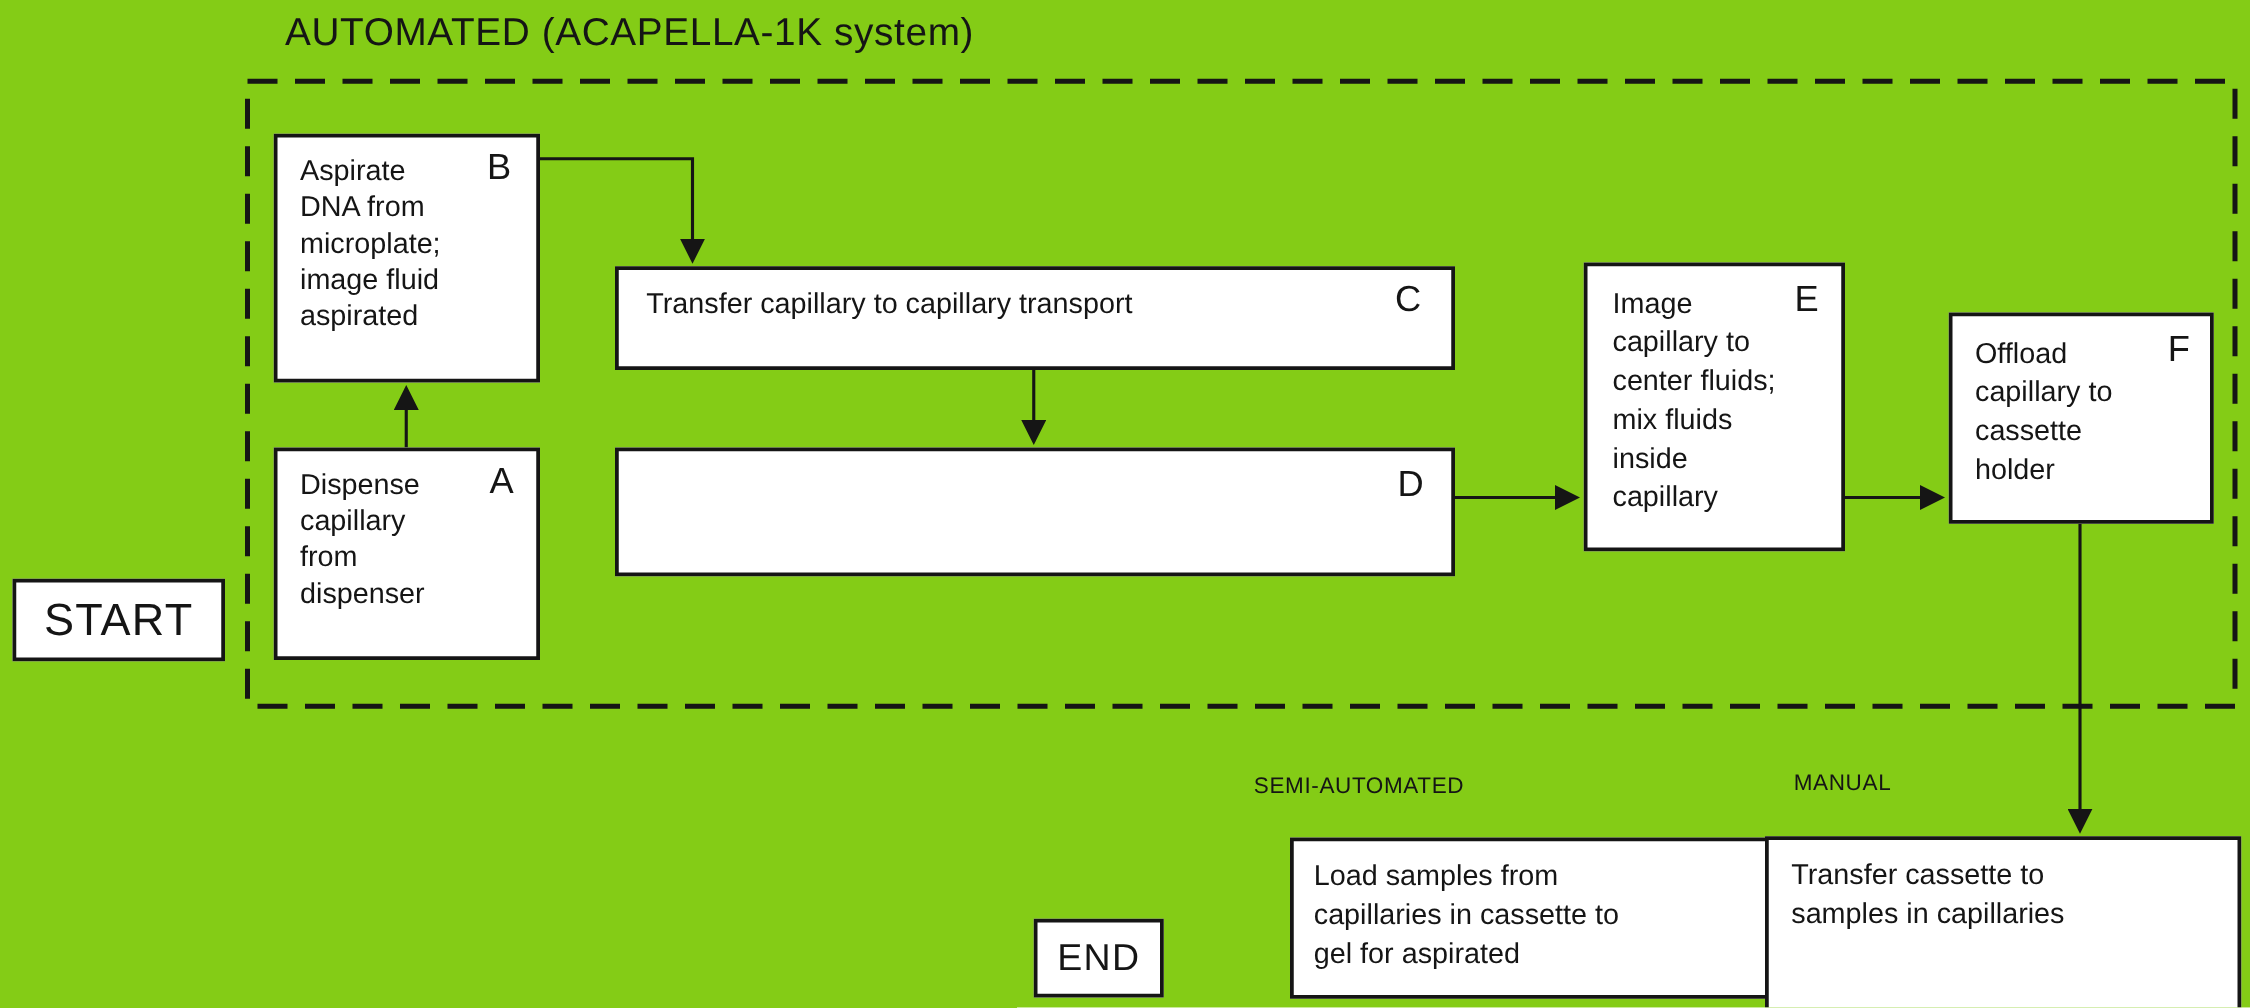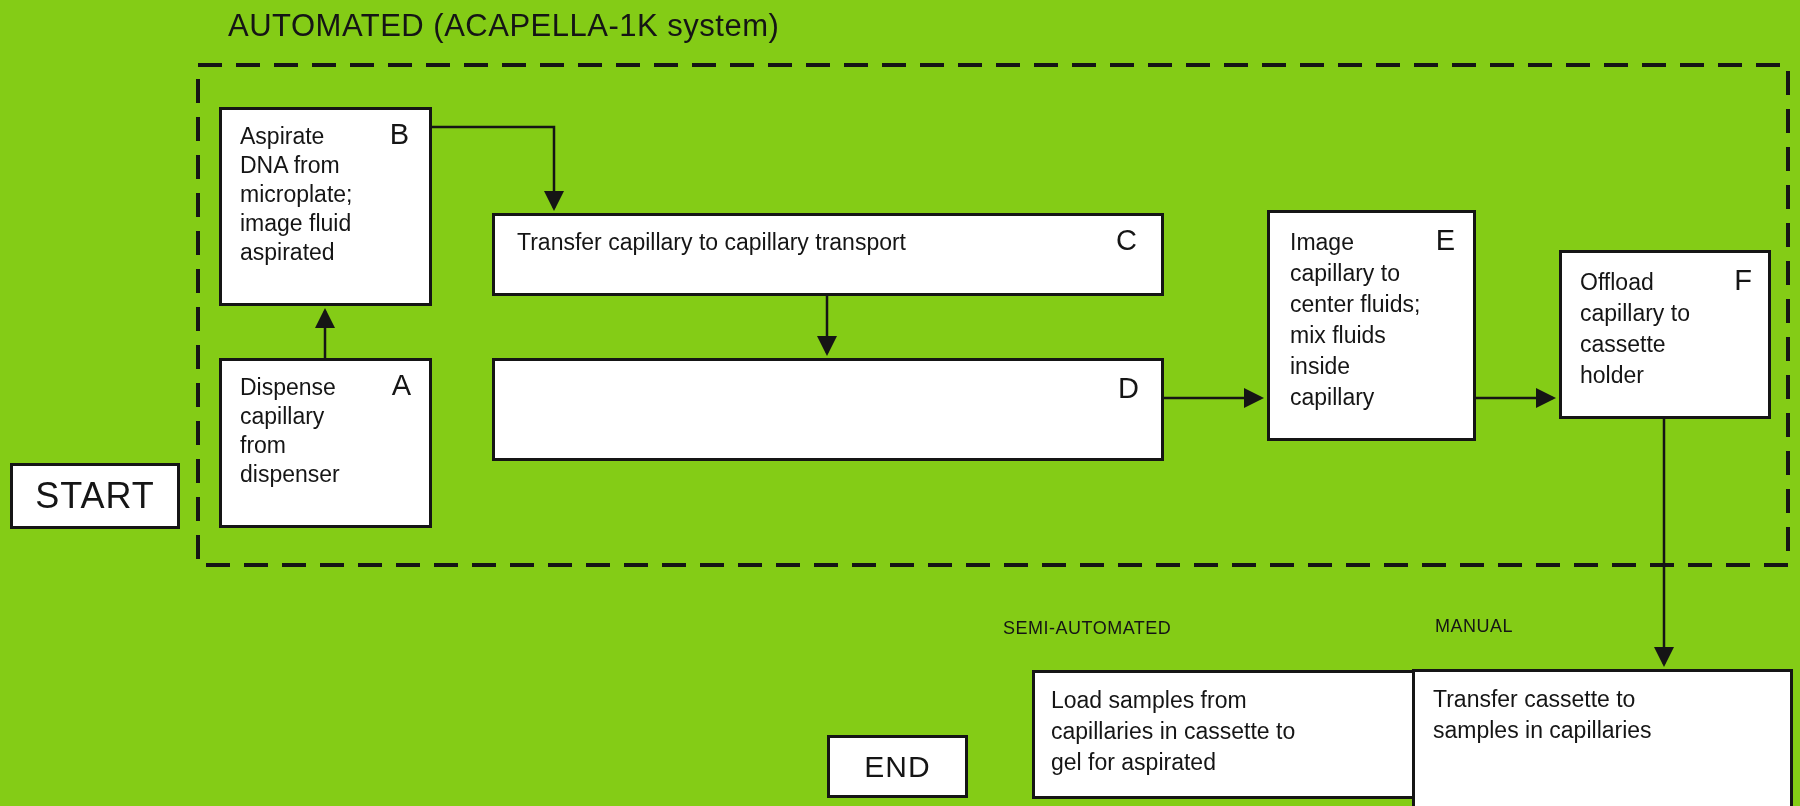--- a/index.html
+++ b/index.html
@@ -51,21 +51,21 @@
   }
   .terminal {
     display: flex;
     align-items: center;
     justify-content: center;
     font-size: 36px;
     letter-spacing: 1px;
   }
   
   #box-start { left: 10px;   top: 463px; width: 170px; height: 66px; }
-  #box-end   { left: 827px;  top: 735px; width: 141px; height: 63px; font-size: 30px; }
+  #box-end   { left: 827px;  top: 735px; width: 104px; height: 63px; font-size: 30px; }
 
   #box-b { left: 219px;  top: 107px; width: 213px; height: 199px; padding: 12px 12px 0 18px; line-height: 29px; }
   #box-a { left: 219px;  top: 358px; width: 213px; height: 170px; padding: 12px 12px 0 18px; line-height: 29px; }
   #box-c { left: 492px;  top: 213px; width: 672px; height: 83px;  padding: 12px 12px 0 22px; line-height: 29px; }
   #box-d { left: 492px;  top: 358px; width: 672px; height: 103px; padding: 14px 12px 0 22px; line-height: 30px; }
   #box-e { left: 1267px; top: 210px; width: 209px; height: 231px; padding: 14px 10px 0 20px; line-height: 31px; }
   #box-f { left: 1559px; top: 250px; width: 212px; height: 169px; padding: 14px 10px 0 18px; line-height: 31px; }
   #box-load     { left: 1032px;  top: 670px; width: 420px; height: 129px; padding: 12px 10px 0 16px; line-height: 31px; }
   #box-transfer { left: 1412px; top: 669px; width: 381px; height: 152px; padding: 12px 10px 0 18px; line-height: 31px; }
 

